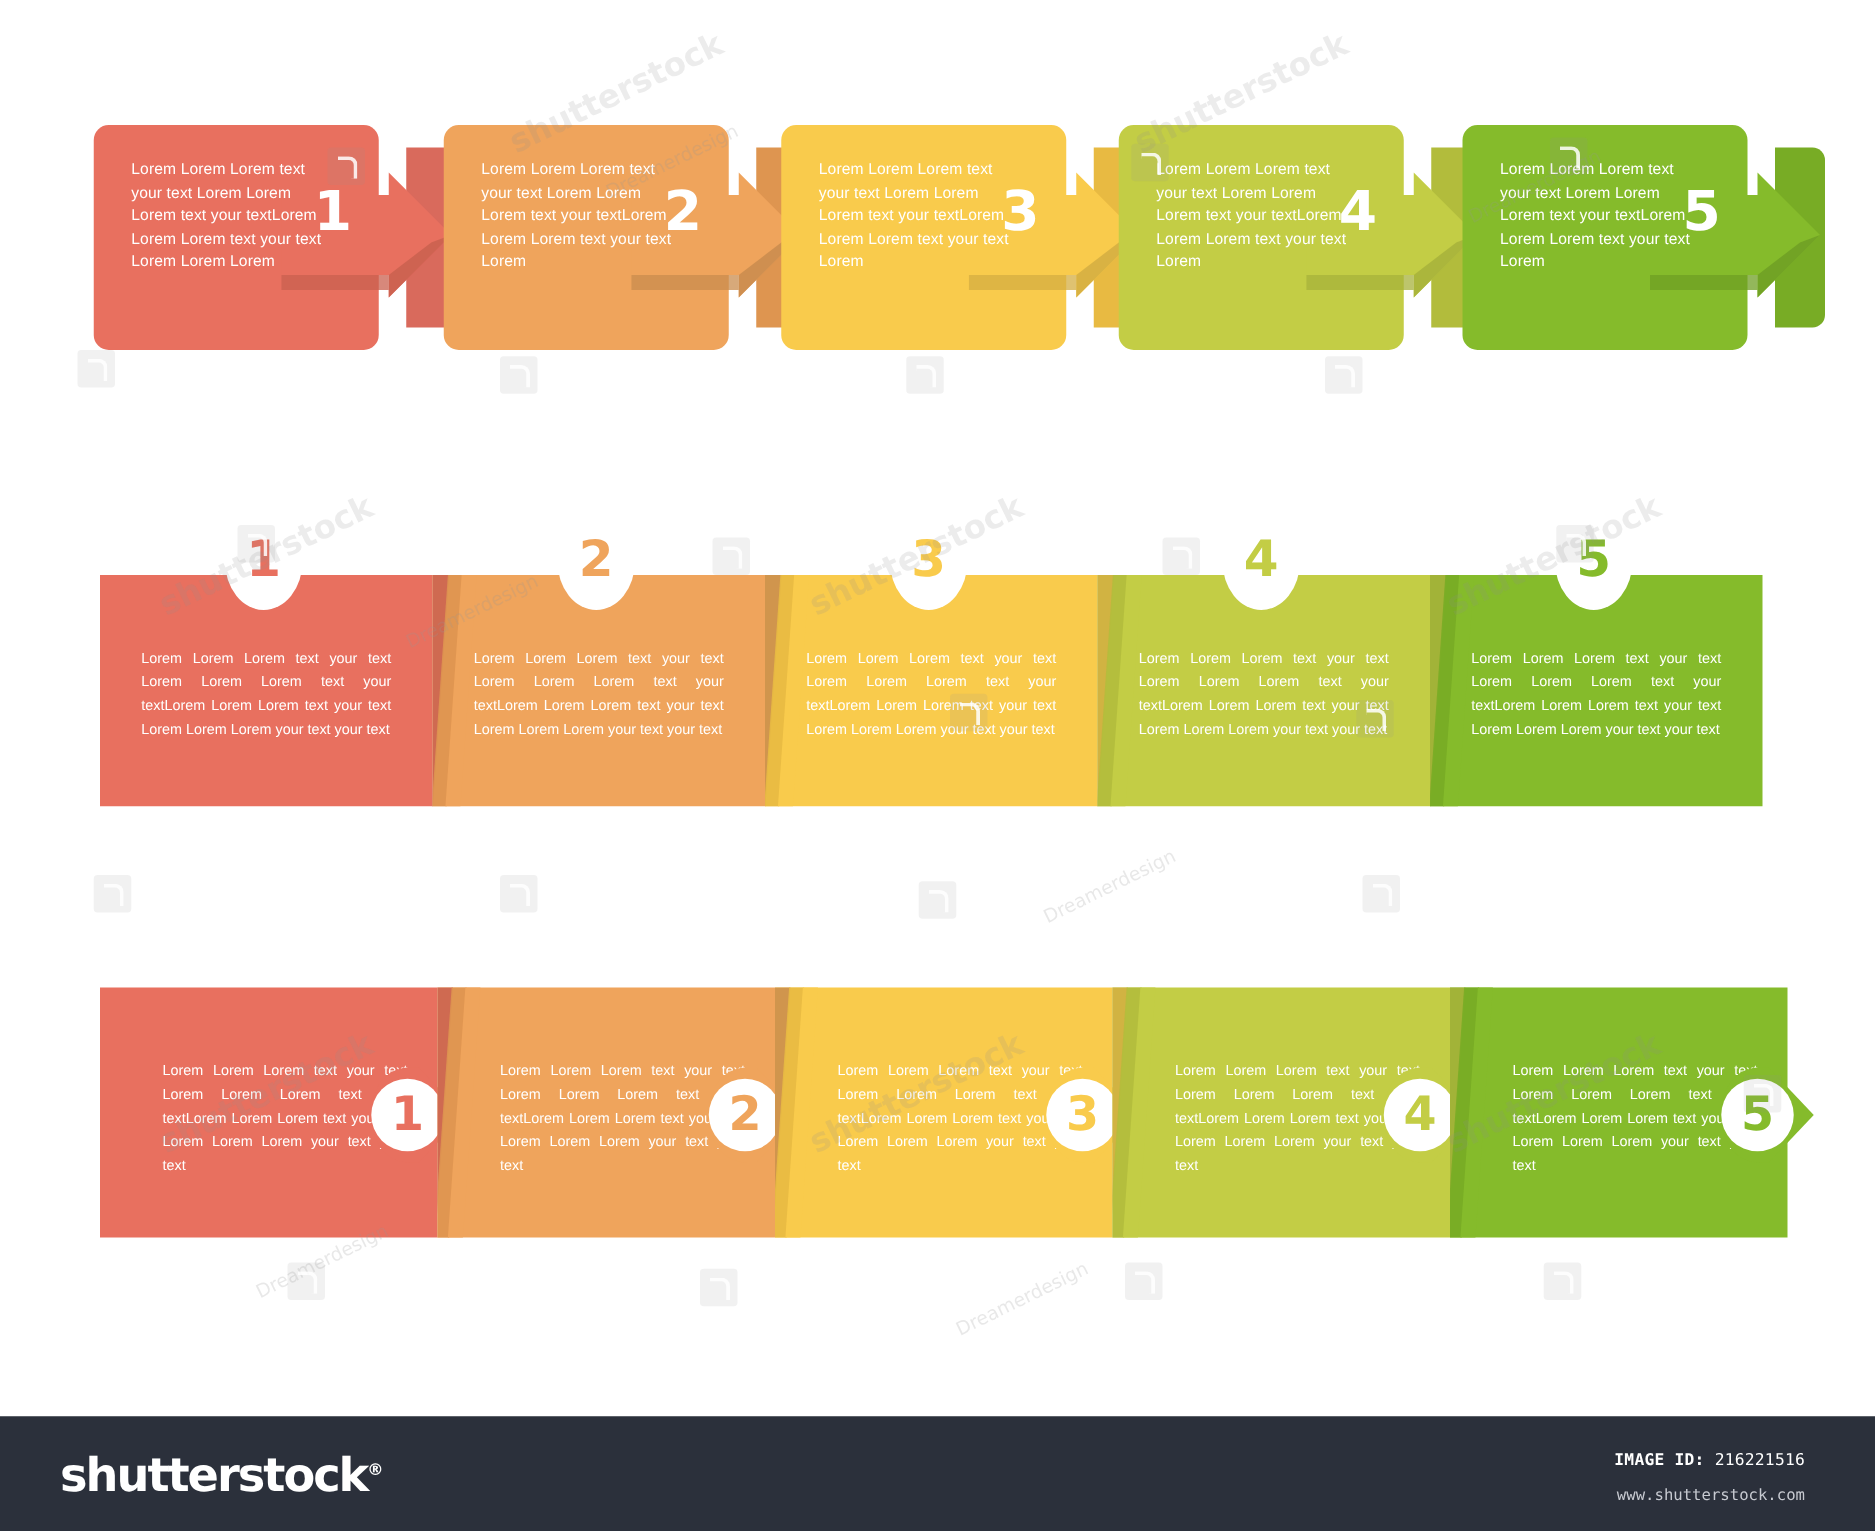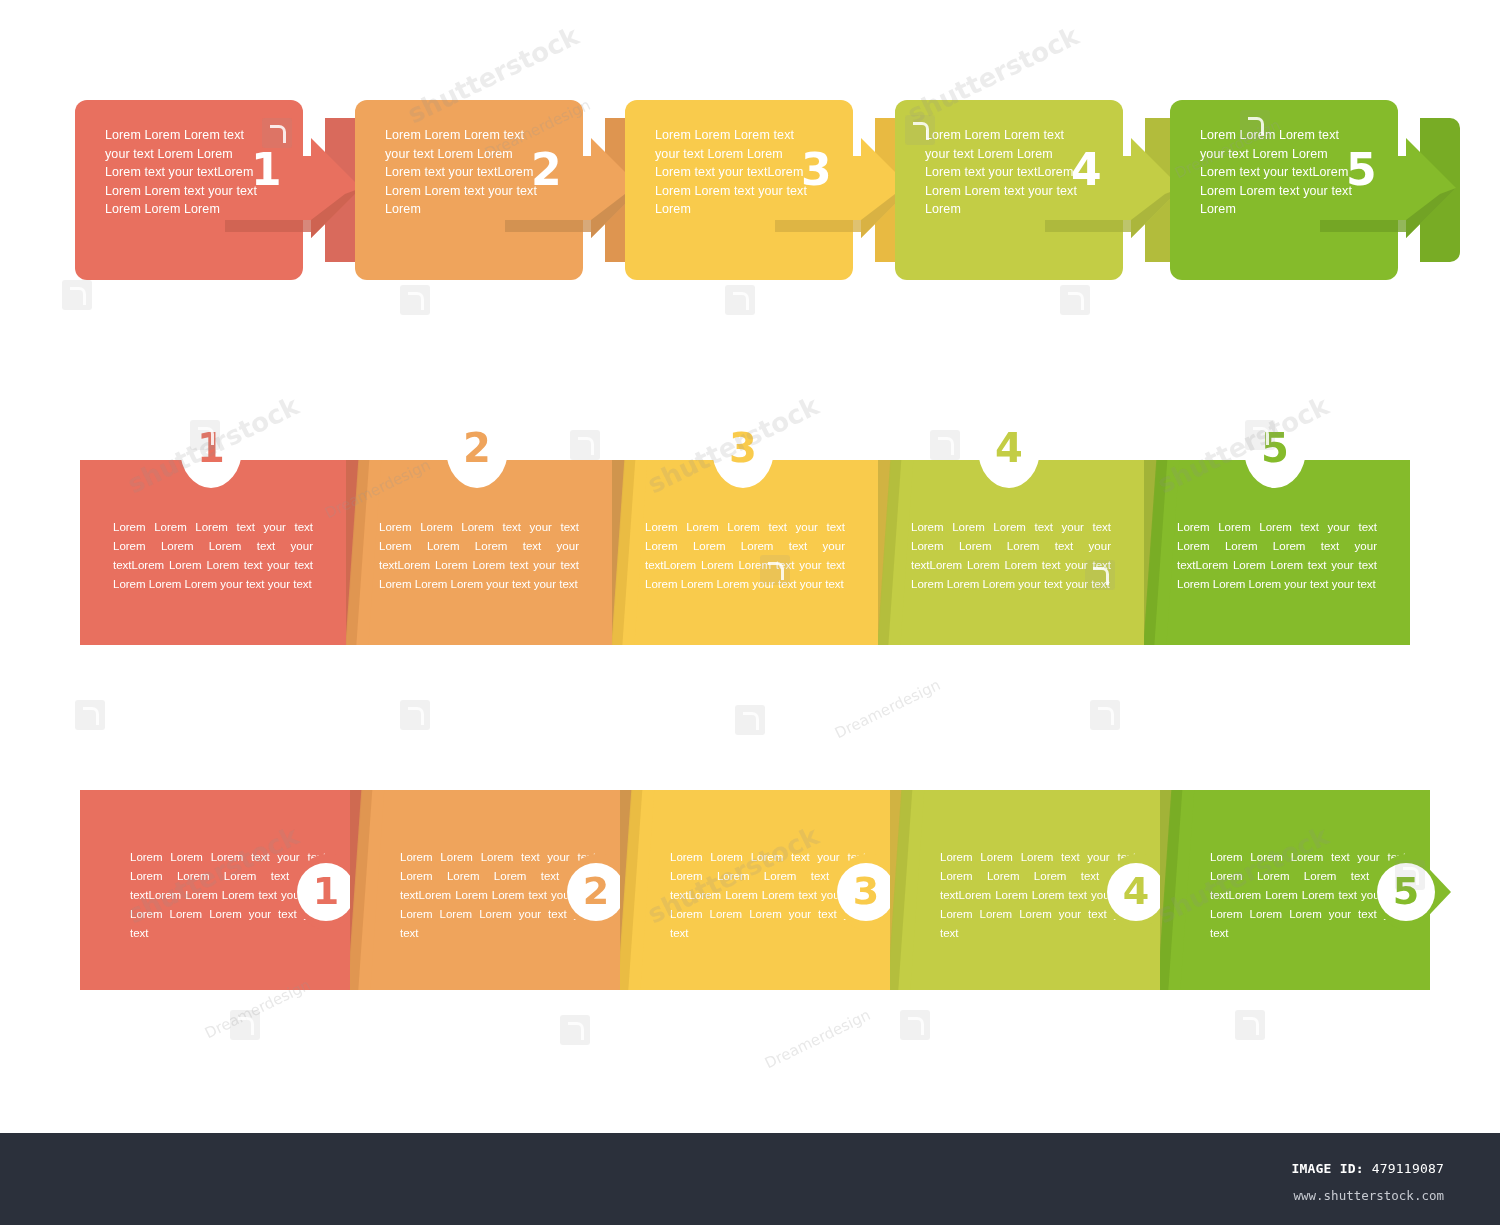--- a/index.html
+++ b/index.html
@@ -365,17 +365,18 @@
       <div class="wm-sq" style="left: 735px; top: 705px;"></div>
       <div class="wm-sq" style="left: 1090px; top: 700px;"></div>
       <div class="wm-sq" style="left: 1395px; top: 860px;"></div>
       <div class="wm-sq" style="left: 560px; top: 1015px;"></div>
       <div class="wm-sq" style="left: 230px; top: 1010px;"></div>
       <div class="wm-sq" style="left: 900px; top: 1010px;"></div>
       <div class="wm-sq" style="left: 1235px; top: 1010px;"></div>
     </div>
 
   <div class="footer">
-    <div class="f-imgid"><b>IMAGE ID:</b> <span>479119087</span></div>
+    <div class="ss-logo"><span>shutterstock</span><sup>®</sup></div>
+    <div class="f-imgid"><b>IMAGE ID:</b> <span>216221516</span></div>
     <div class="f-url">www.shutterstock.com</div>
   </div>
 
 </div>
 
 </body></html>

